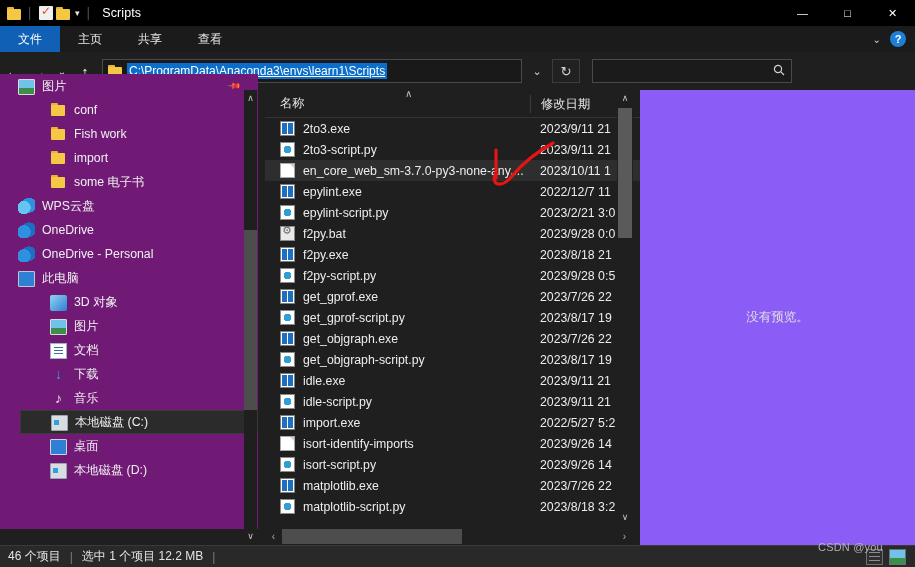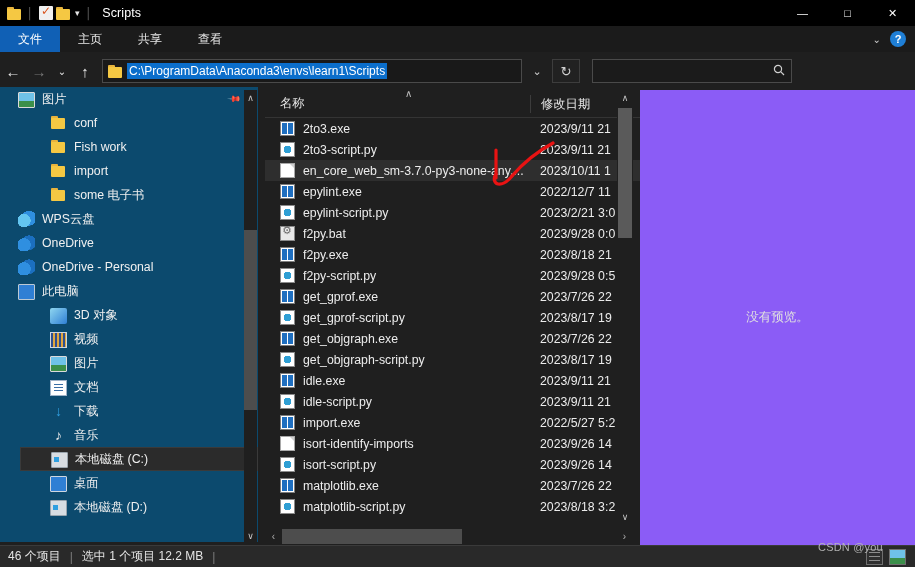--- a/index.html
+++ b/index.html
@@ -78,21 +78,21 @@
   .nav-ico.dim { color: #787878; }
   .nav-ico.small { font-size: 10px; width: 20px; }
   .addr-wrap {
     display: flex; align-items: center; height: 24px; flex: 0 0 auto;
     width: 420px; margin-left: 4px; background: #191919; border: 1px solid #4a4a4a;
     padding: 0 3px;
   }
   .addr-folder { margin: 0 4px 0 2px; }
   .addr-text {
     background: #0b6ecb; color: #ffffff; font-size: 12px;
-    padding: 1px 2px; white-space: nowrap; overflow: hidden;
+    padding: 1px 2px; white-space: nowrap; overflow: hidden; text-decoration: underline;
   }
   .addr-btns { display: flex; align-items: center; margin-left: 2px; }
   .addr-btn {
     width: 26px; height: 24px; display: flex; align-items: center;
     justify-content: center; color: #cfcfcf; font-size: 11px;
   }
   .refresh-btn {
     width: 28px; height: 24px; border: 1px solid #3d3d3d; background: #212121;
     display: flex; align-items: center; justify-content: center;
     color: #cfcfcf; font-size: 13px; margin-left: 2px;
@@ -103,22 +103,22 @@
   }
   .search-box input {
     flex: 1; background: transparent; border: none; outline: none;
     color: #dddddd; font-size: 11.5px; font-family: inherit;
   }
   .search-box input::placeholder { color: #8a8a8a; }
   .search-ico { color: #d0d0d0; font-size: 12px; }
 
   
   .sidebar {
-    position: absolute; left: 0; top: 87px; width: 258px; height: 455px;
-    background: #0c4a6e; overflow: hidden;
+    position: absolute; left: 0; top: 74px; width: 258px; height: 455px;
+    background: #701a75; overflow: hidden;
   }
   .nav-row {
     height: 24px; display: flex; align-items: center; color: #f0f0f0;
     font-size: 12.3px; padding-left: 18px; white-space: nowrap; position: relative;
   }
   .nav-row.hover { background: #2b2b2b; border: 1px solid #3a3a3a; }
   .nav-row .nrico {
     width: 17px; height: 16px; margin-right: 7px; flex: 0 0 17px; position: relative;
   }
   .nav-row.ind1 { padding-left: 50px; }
@@ -326,24 +326,20 @@
       </div>
       <div class="nav-row">
         <span class="nrico i-pc"></span>
         <span>此电脑</span>
       </div>
       <div class="nav-row ind2">
         <span class="nrico i-3d"></span>
         <span>3D 对象</span>
       </div>
       <div class="nav-row ind2">
-        <span class="nrico i-video"></span>
-        <span>视频</span>
-      </div>
-      <div class="nav-row ind2">
         <span class="nrico i-pic"></span>
         <span>图片</span>
       </div>
       <div class="nav-row ind2">
         <span class="nrico i-doc"></span>
         <span>文档</span>
       </div>
       <div class="nav-row ind2">
         <span class="nrico i-dl">↓</span>
         <span>下载</span>

